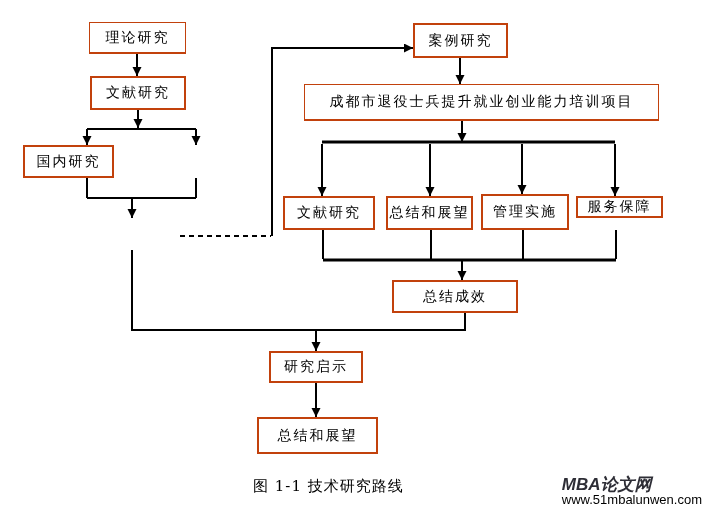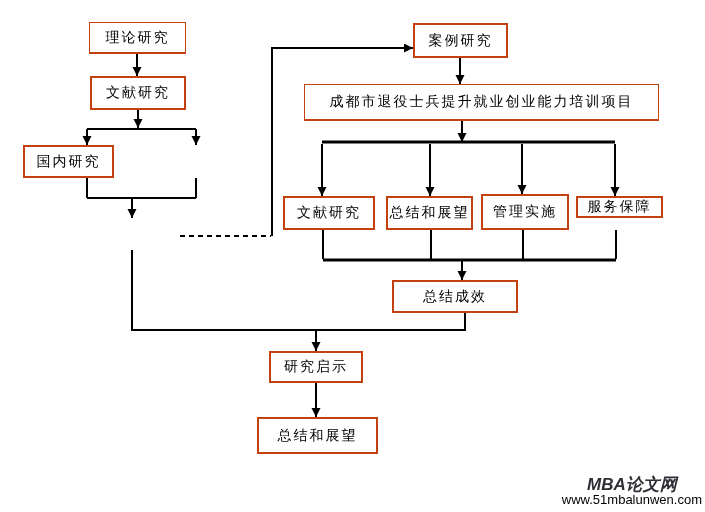--- a/index.html
+++ b/index.html
@@ -23,21 +23,21 @@
     font-size:14px;letter-spacing:2px;color:#000;
     white-space:nowrap;
   }
   .thin{border-width:1px;border-bottom-width:2px;}
   #caption{
     position:absolute;left:253px;top:477px;
     font-size:15px;letter-spacing:1px;color:#000;
   }
   #watermark{
     position:absolute;right:3px;bottom:5px;
-    text-align:center;
+    text-align:left;
     font-family:"Liberation Sans","DejaVu Sans",sans-serif;
     line-height:1.05;
   }
   #wm-name{
     font-size:17px;font-weight:bold;font-style:italic;color:#2e2e36;
   }
   #wm-url{
     font-size:13px;color:#000000;
   }
 </style>
@@ -109,19 +109,20 @@
   <div class="node" style="left:481px;top:194px;width:88px;height:36px">管理实施</div>
 
   <div class="node" style="left:576px;top:196px;width:87px;height:22px">服务保障</div>
 
   <div class="node" style="left:392px;top:280px;width:126px;height:33px">总结成效</div>
 
   <div class="node" style="left:269px;top:351px;width:94px;height:32px">研究启示</div>
 
   <div class="node" style="left:257px;top:417px;width:121px;height:37px">总结和展望</div>
 
+  <div id="caption">图 1-1 技术研究路线</div>
 
   <div id="watermark">
     <div id="wm-name">MBA论文网</div>
     <div id="wm-url">www.51mbalunwen.com</div>
   </div>
 
 </div>
 
 </body></html>

